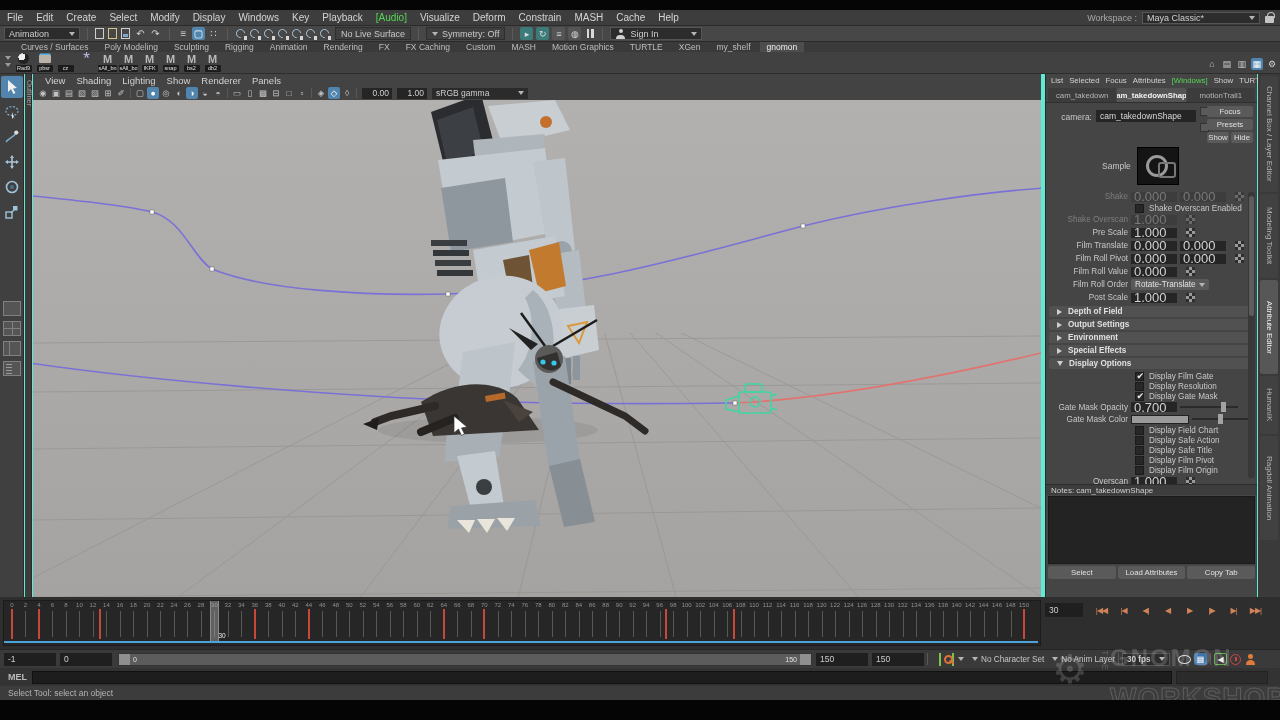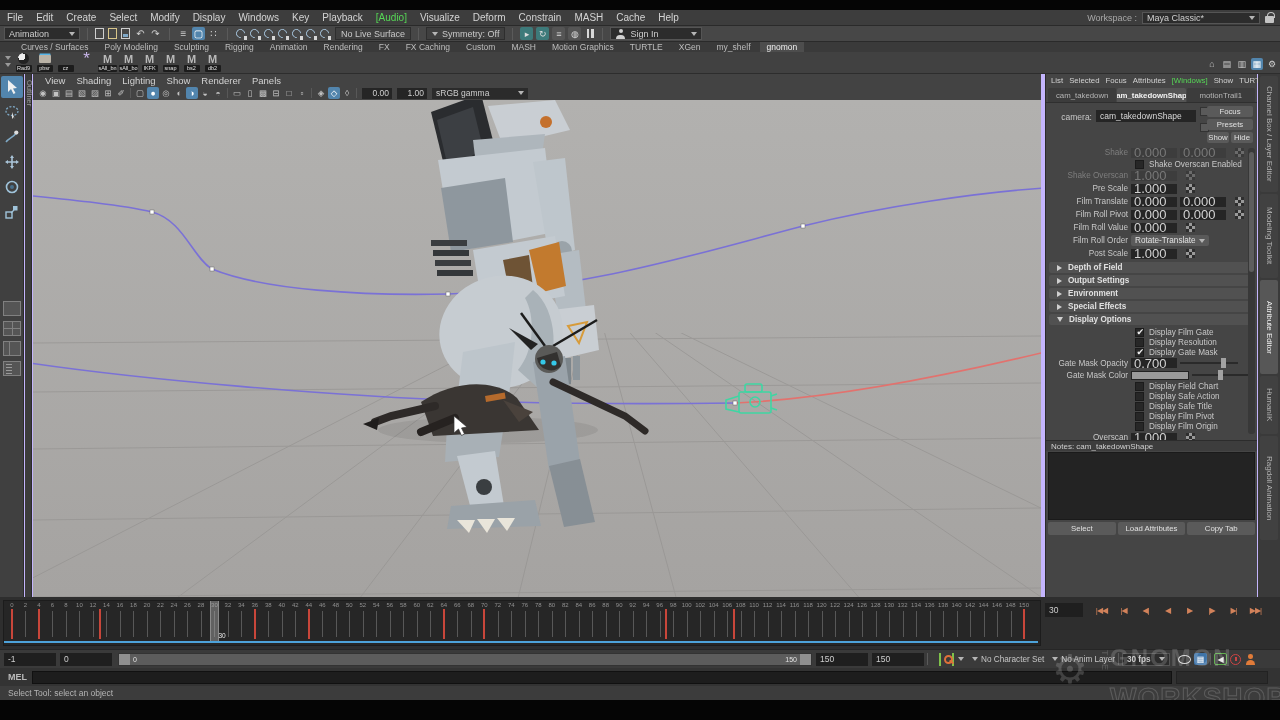--- a/index.html
+++ b/index.html
@@ -49,21 +49,21 @@
   .shelf-item { width:19px; display:flex; flex-direction:column; align-items:center; }
   .s-ico { width:17px; height:13px; display:flex; align-items:center; justify-content:center; color:#b9b9b9; font-size:11px; font-weight:bold; }
   .s-ico.sphere { }
   .s-ico.sphere::before { content:""; width:11px; height:11px; border-radius:50%; background:radial-gradient(circle at 35% 35%, #efefef 0 35%, #222 36%); }
   .s-ico.folder { position:relative; }
   .s-ico.folder::before { content:""; width:12px; height:8px; background:#b9b2a6; border-radius:1px; box-shadow:0 -2px 0 -0.5px #58b6e8; }
   .s-ico.asterisk { color:#c9b6ea; font-size:17px; font-weight:normal; }
   .s-chip { min-width:16px; max-width:19px; height:7px; background:#1c1c1c; color:#e0e0e0; font-size:5.5px; line-height:7px; text-align:center; overflow:hidden; border-radius:1px; }
 
   
-  #main { position:absolute; left:0; top:74px; width:1280px; height:523px; background:#c4b5fd; }
+  #main { position:absolute; left:0; top:74px; width:1280px; height:523px; background:#5eead4; }
   #toolbox { position:absolute; left:0; top:0; width:24px; height:523px; background:#404040; border-right:1px solid #2b2b2b; }
   .tool { width:22px; height:22px; margin:2px 1px 3px 1px; border-radius:2px; display:flex; align-items:center; justify-content:center; }
   .tool svg { width:16px; height:16px; }
   .tool.active { background:#5285ad; }
   #layouts { position:absolute; left:0; top:222px; width:24px; }
   .layout { width:18px; height:15px; margin:5px 3px; border:1px solid #808080; background:#555; position:relative; }
   .layout.l2::before { content:""; position:absolute; inset:0; background:linear-gradient(#808080,#808080) 50% 0/1px 100% no-repeat, linear-gradient(#808080,#808080) 0 50%/100% 1px no-repeat; }
   .layout.l3::before { content:""; position:absolute; inset:0; background:linear-gradient(#808080,#808080) 35% 0/1px 100% no-repeat; }
   .layout.l4::before { content:""; position:absolute; left:2px; top:2px; width:6px; height:10px; background:repeating-linear-gradient(#9a9a9a 0 1px, transparent 1px 3px); }
   #outliner-strip { position:absolute; left:25px; top:0; width:7px; height:523px; background:#3c3c3c; border-right:1px solid #2b2b2b; }
@@ -571,20 +571,24 @@
         <span class="minibtn" style="left:154px;top:4px;"></span>
         <span class="minibtn" style="left:154px;top:20px;"></span>
         <div class="btncol">
           <span class="aebtn">Focus</span>
           <span class="aebtn">Presets</span>
           <span class="showhide">
             <span class="aebtn">Show</span>
             <span class="aebtn">Hide</span>
           </span>
         </div>
+      </div>
+      <div id="ae-sample">
+        <span class="slab">Sample</span>
+        <span id="ae-thumb"></span>
       </div>
       <div id="ae-scroll">
         <div id="ae-rows">
             <div class="arow dim">
               <span class="alab">Shake</span>
               <span class="afield dis">0.000</span>
               <span class="afield dis">0.000</span>
               <span class="chk dimmed"></span>
             </div>
             <div class="cbrow">

